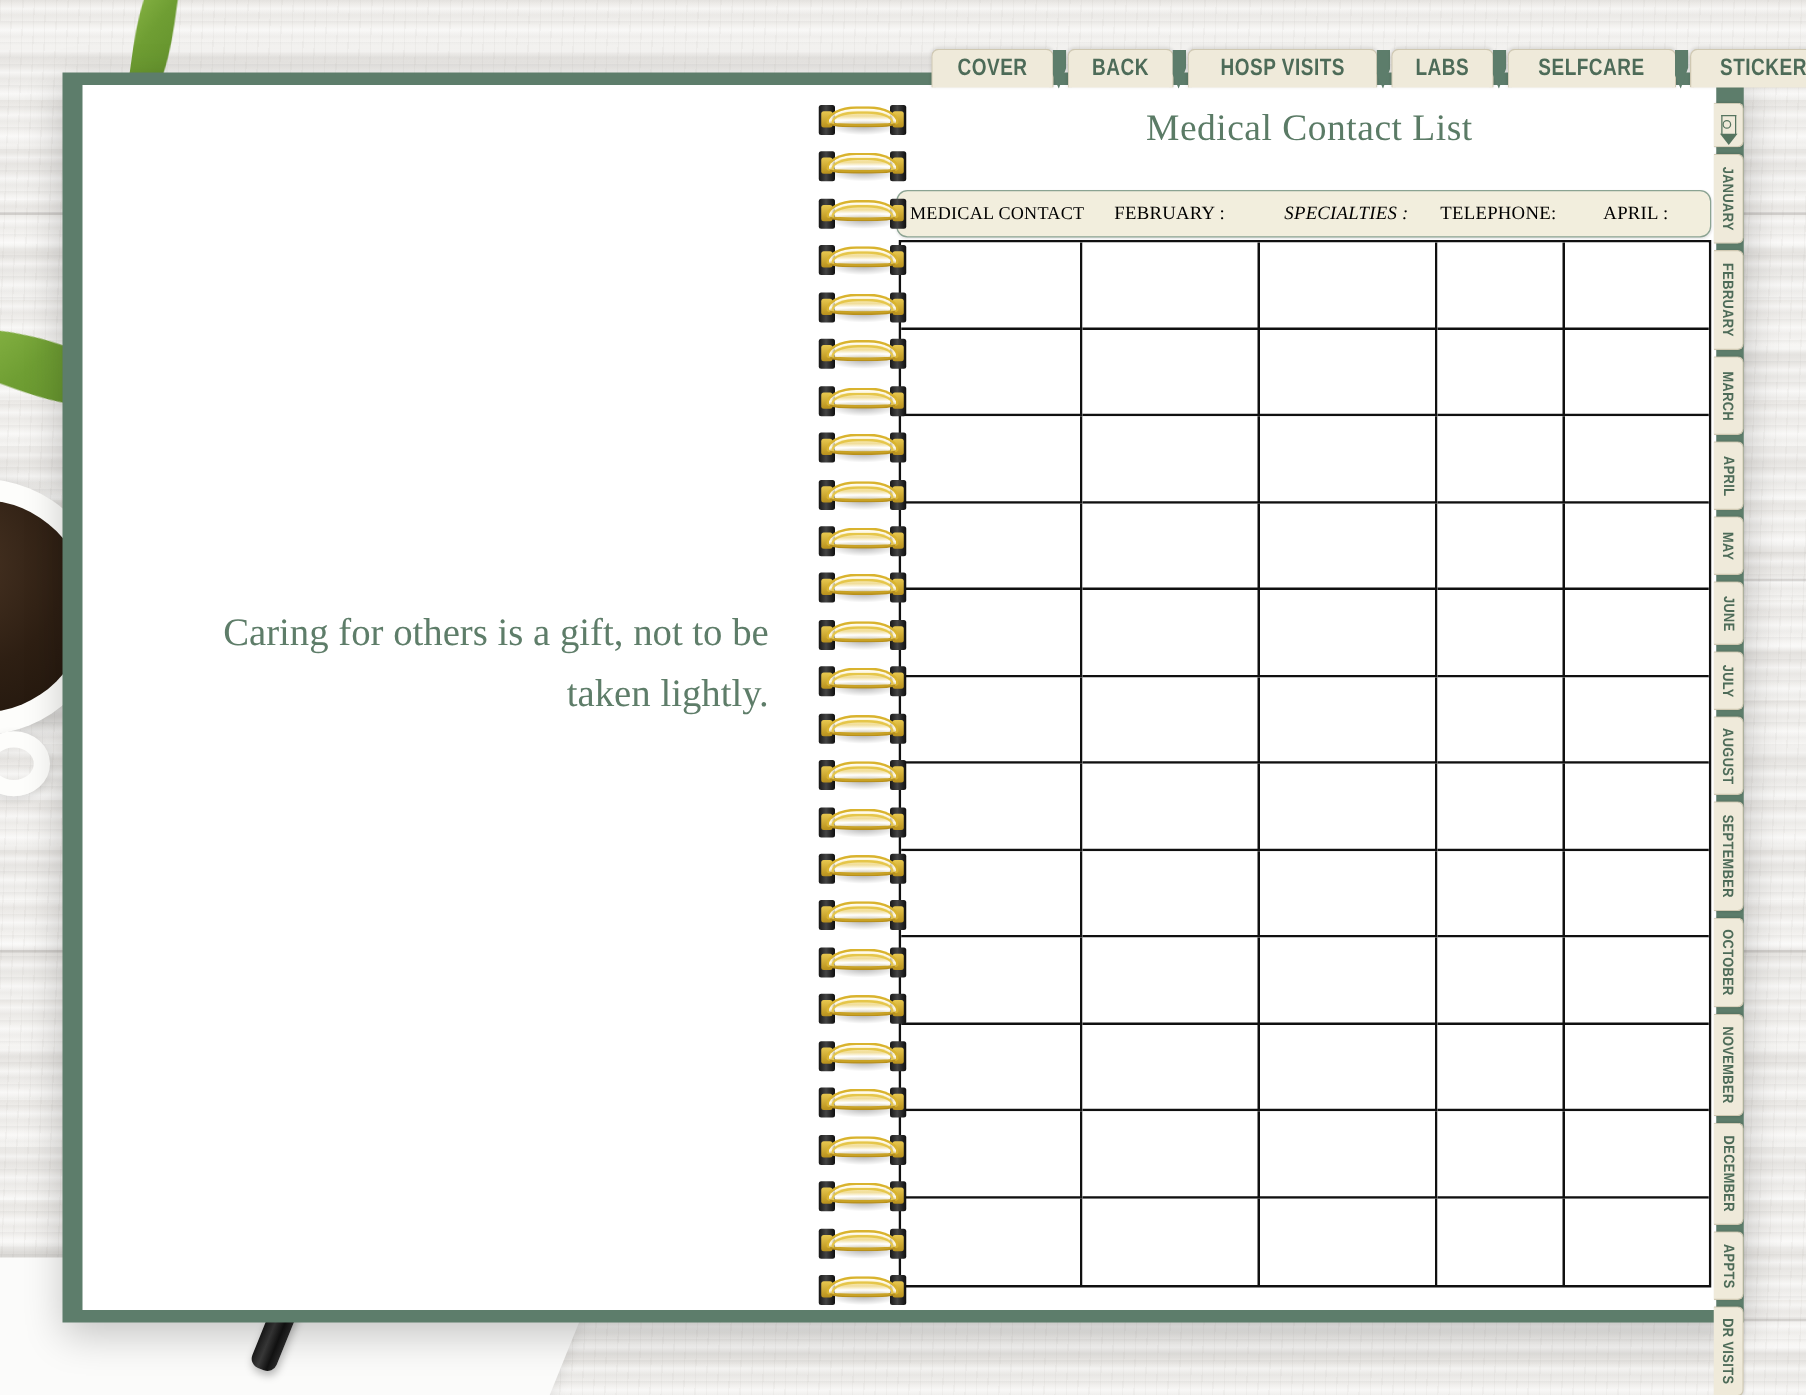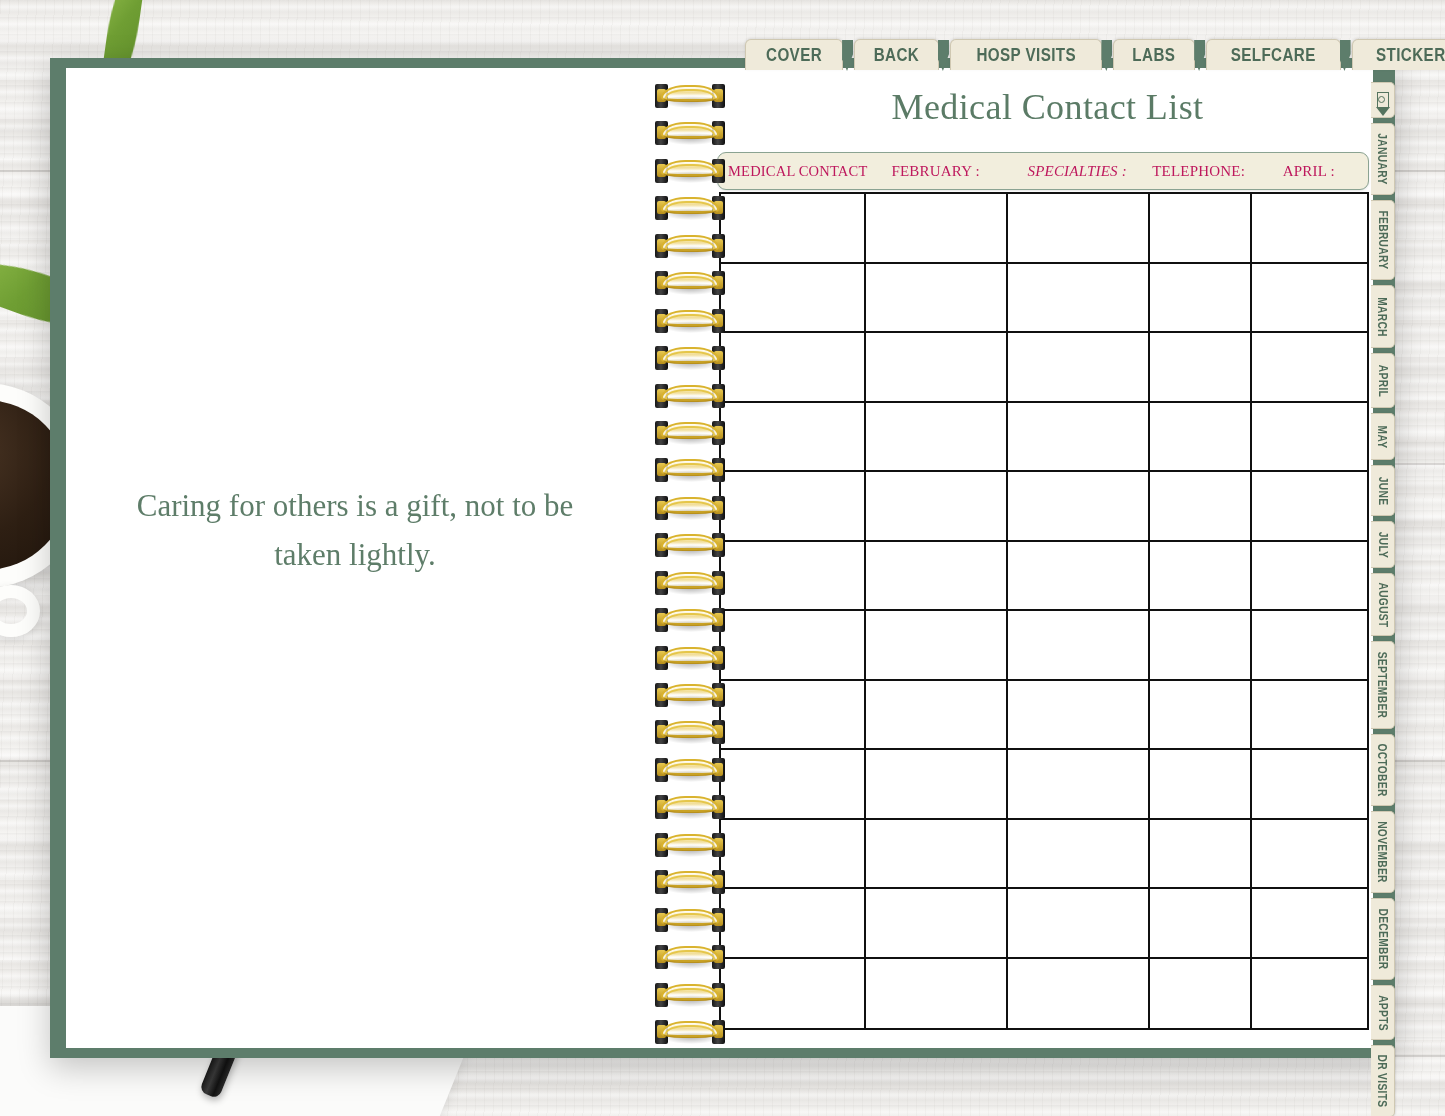--- a/index.html
+++ b/index.html
@@ -274,21 +274,21 @@
     border-radius:2px;
   }
 
   
   #page-title {
     position: absolute;
     left: 725px; top: 86px;
     width: 645px;
     text-align: center;
     font-family: "Liberation Serif", serif;
-    font-size: 36px;
+    font-size: 30px;
     color: #5b7b66;
     letter-spacing: 0.4px;
   }
 
   #contact-table-wrap {
     position: absolute;
     left: 717px; top: 152px;
     width: 652px;
   }
 
@@ -298,21 +298,21 @@
     background: #f2eedd;
     border: 1.5px solid #8ba392;
     border-radius: 9px;
     display: flex;
     align-items: center;
     box-shadow: 0 1px 2px rgba(0,0,0,0.10);
   }
   .th {
     font-family: "Liberation Serif", serif;
     font-size: 15px;
-    color: #be185d;
+    color: #000000;
     letter-spacing: 0.2px;
     text-align: center;
     white-space: nowrap;
   }
   .th.c0 { width: 147px; text-align: left; padding-left: 10px; font-size: 14.5px; }
   .th.c1 { width: 142px; }
   .th.c2 { width: 142px; font-style: italic; }
   .th.c3 { width: 102px; }
   .th.c4 { width: 119px; }
 
@@ -332,21 +332,21 @@
     background: #ffffff;
   }
   .cell.last-col { border-right: none; }
   .cell.last-row { border-bottom: none; }
 
   
   #quote-block {
     position: absolute;
     left: 95px; top: 482px;
     width: 520px;
-    text-align: center;
+    text-align: right;
     font-family: "Liberation Serif", serif;
     font-size: 31px;
     line-height: 1.58;
     color: #5e7d69;
   }
 </style>
 </head>
 <body>
 
 <div id="desk"></div>

